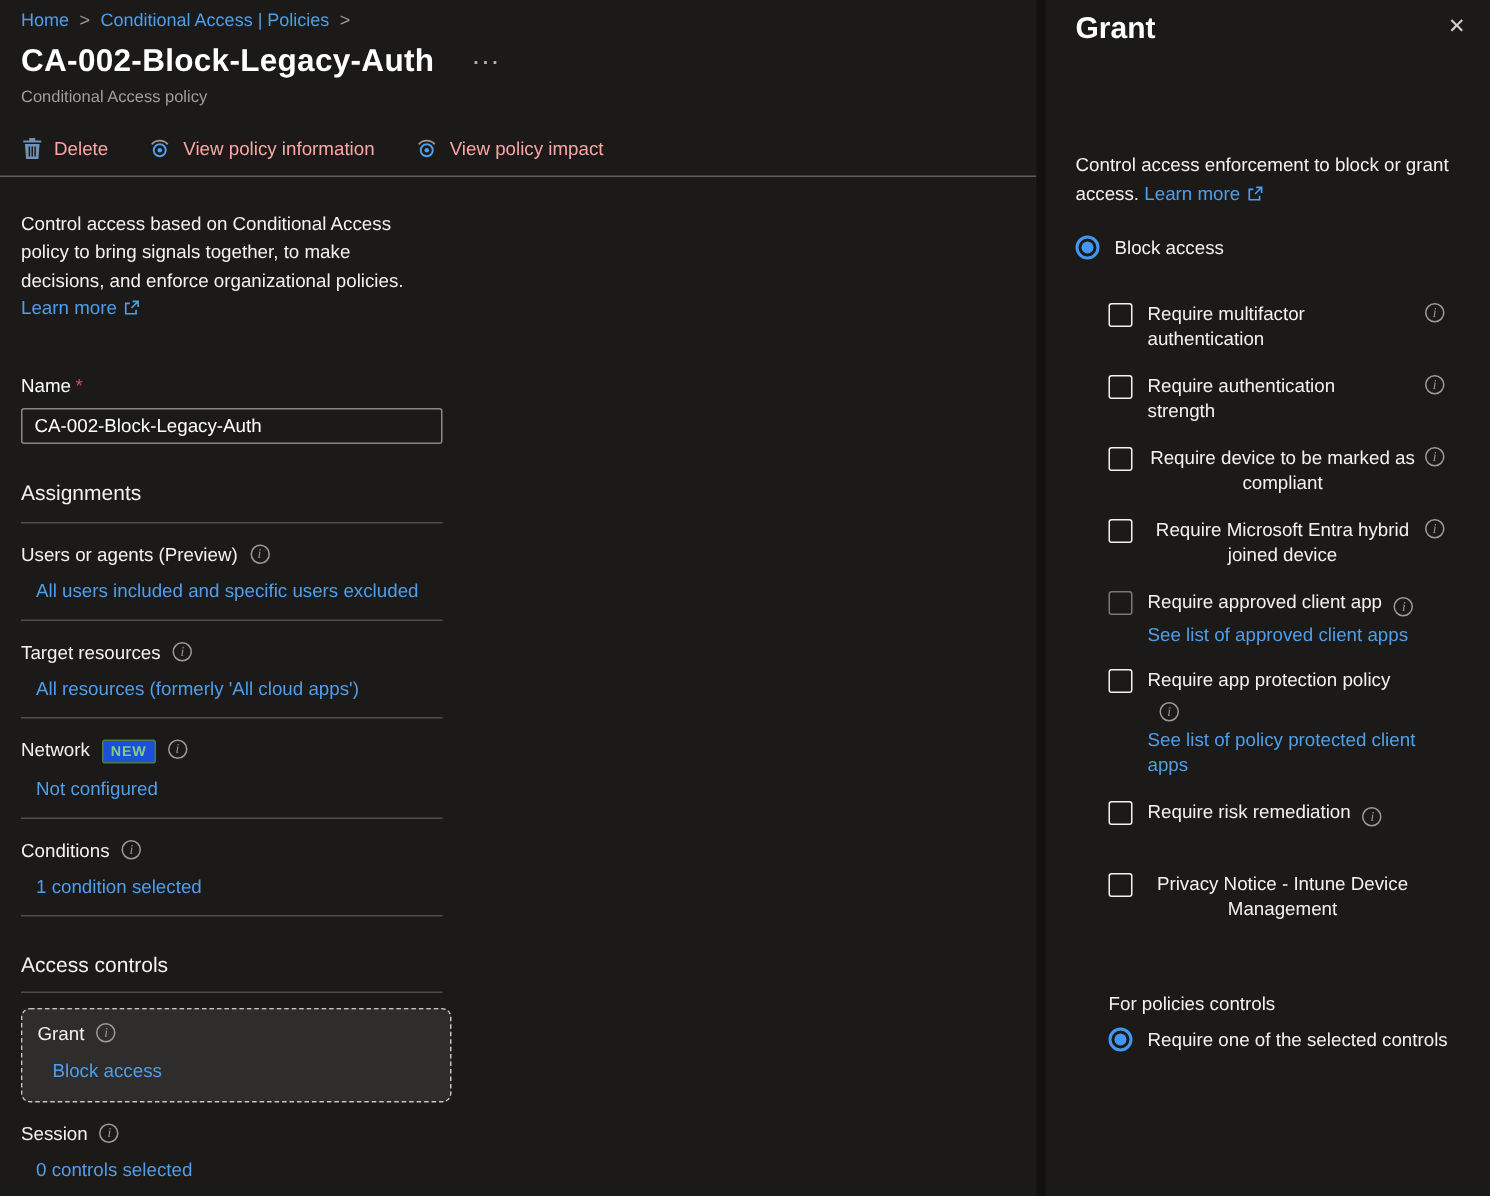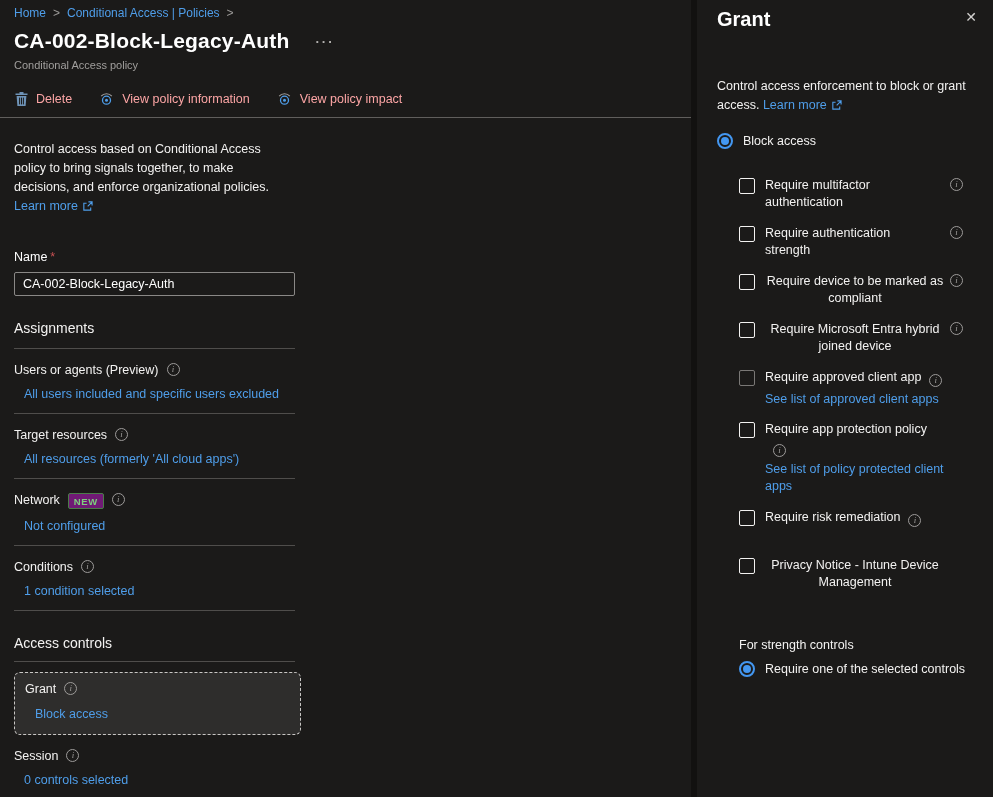--- a/index.html
+++ b/index.html
@@ -44,38 +44,38 @@
   .field-label-row { margin-top:14px; display:flex; gap:8px;
     font-size:12.5px; color:#f3f2f1; }
   .field-link { display:block; margin:10px 0 0 10px; font-size:12.5px; width:fit-content; }
 
   .info { display:inline-flex; align-items:center; justify-content:center;
     width:13px; height:13px; border:1px solid #9d9b99; border-radius:50%;
     color:#9d9b99; font-size:9px; font-family:"Liberation Serif","DejaVu Serif",serif;
     font-style:italic; line-height:1; cursor:default; flex:none; }
 
   .new-badge { font-size:9.5px; font-weight:700; letter-spacing:.6px; color:#7ed07e;
-    background:#701a75; border:1px solid #4b7d49; border-radius:2px; padding:1.5px 5px; }
+    background:#1d4ed8; border:1px solid #4b7d49; border-radius:2px; padding:1.5px 5px; }
 
   .grant-card { margin-top:10px; width:287px; background:#2e2d2c; border:1px dashed #c8c6c4;
     border-radius:6px; padding:9px 12px 13px 10px; cursor:pointer; }
   .grant-card .field-label-row { margin-top:0; }
   .grant-card .field-link { margin-top:11px; }
 
   .session-block { margin-top:14px; }
 
   
   .right-panel { position:absolute; left:691px; top:0; width:302px; height:797px;
     background:#1b1a19; border-left:6px solid #121110; padding:6px 14px 0 20px; }
 
   .panel-title-row { display:flex; align-items:flex-start; justify-content:space-between; }
   .panel-title { font-size:20px; font-weight:700; margin-top:2px; }
   .close-btn { color:#d2d0ce; font-size:14px; cursor:pointer; padding:4px 2px; line-height:1; }
 
-  .panel-desc { margin-top:46px; font-size:12.5px; line-height:1.5; width:256px; color:#f3f2f1; }
+  .panel-desc { margin-top:70px; font-size:12.5px; line-height:1.5; width:256px; color:#f3f2f1; }
   .panel-desc .learn-link { margin:0; }
 
   .radio-row { display:flex; align-items:center; gap:10px; margin-top:10px; cursor:pointer; }
   .radio { width:16px; height:16px; border-radius:50%; border:1px solid #e6e4e2;
     position:relative; flex:none; }
   .radio.checked { border:2px solid #4397f1; }
   .radio.checked::after { content:""; position:absolute; left:50%; top:50%;
     width:8px; height:8px; margin:-4px 0 0 -4px; border-radius:50%; background:#4397f1; }
   .radio-label { font-size:12.5px; color:#f3f2f1; }
 
@@ -315,20 +315,20 @@
     <div class="cbx-row w-wide gap-top">
       <span class="cbx"></span>
       <div class="cbx-col">
           <span class="cbx-label">Privacy Notice - Intune Device Management</span>
         </div>
     </div>
 
   </div>
 
   <div class="multi-group">
-    <div class="multi-label">For strength controls</div>
+    <div class="multi-label">For policies controls</div>
     <div class="radio-row">
       <span class="radio checked"></span>
       <span class="radio-label">Require one of the selected controls</span>
     </div>
   </div>
 
 </div>
 
 </body></html>

